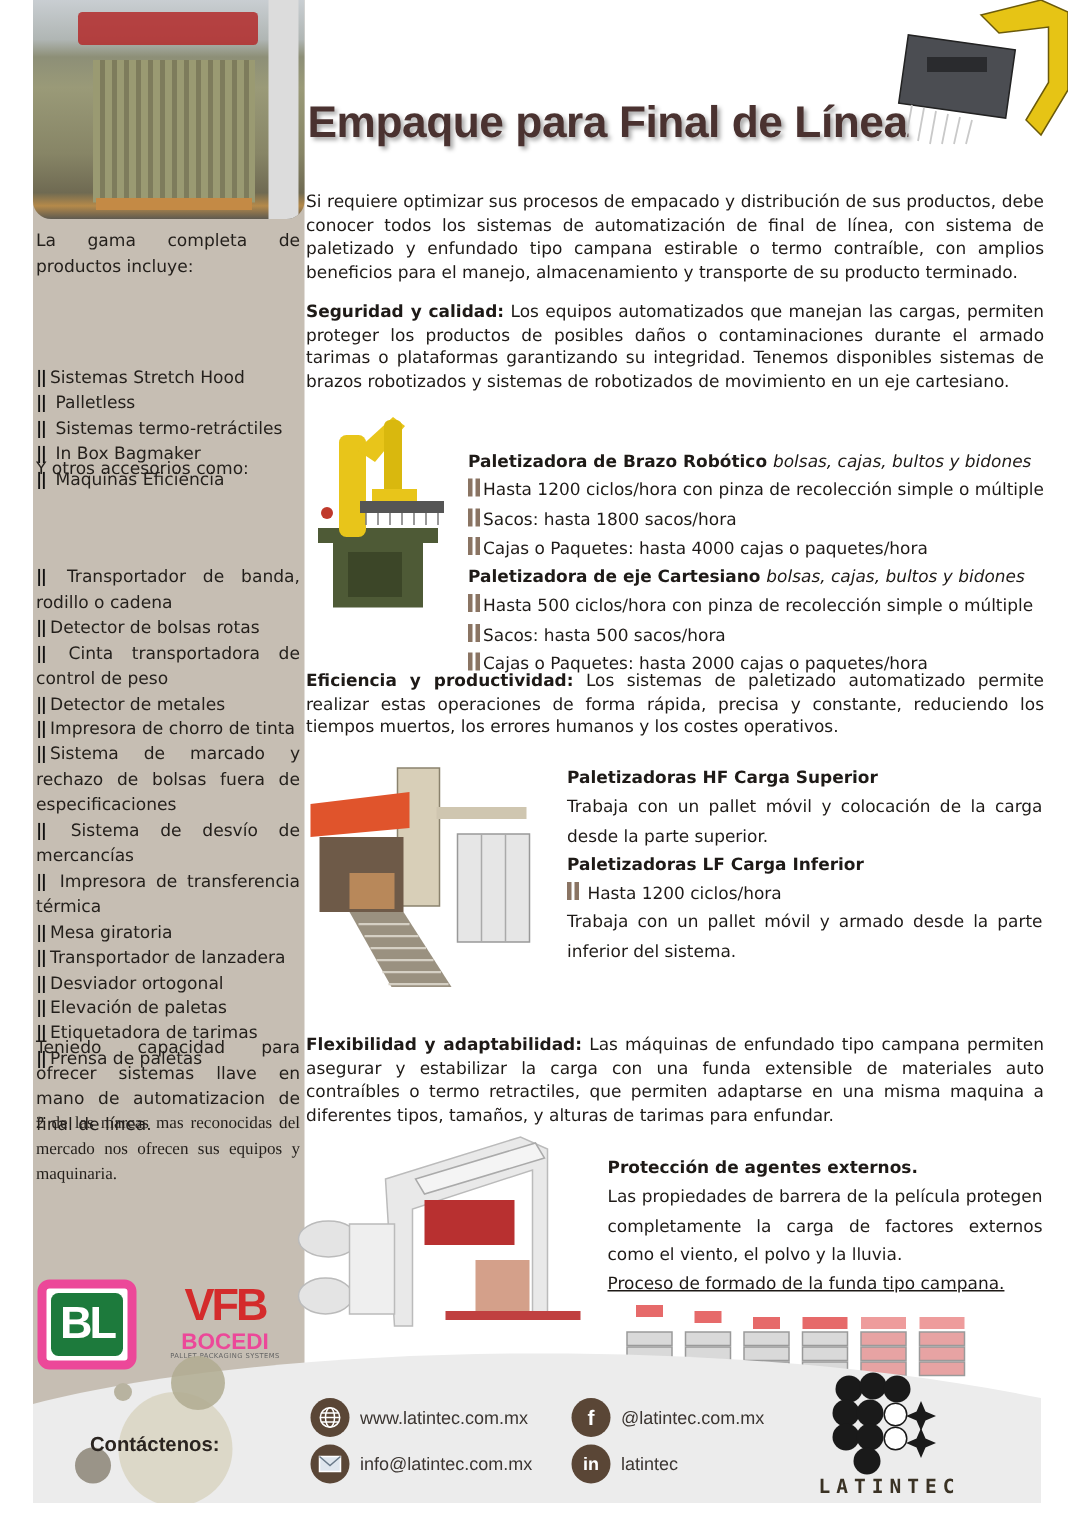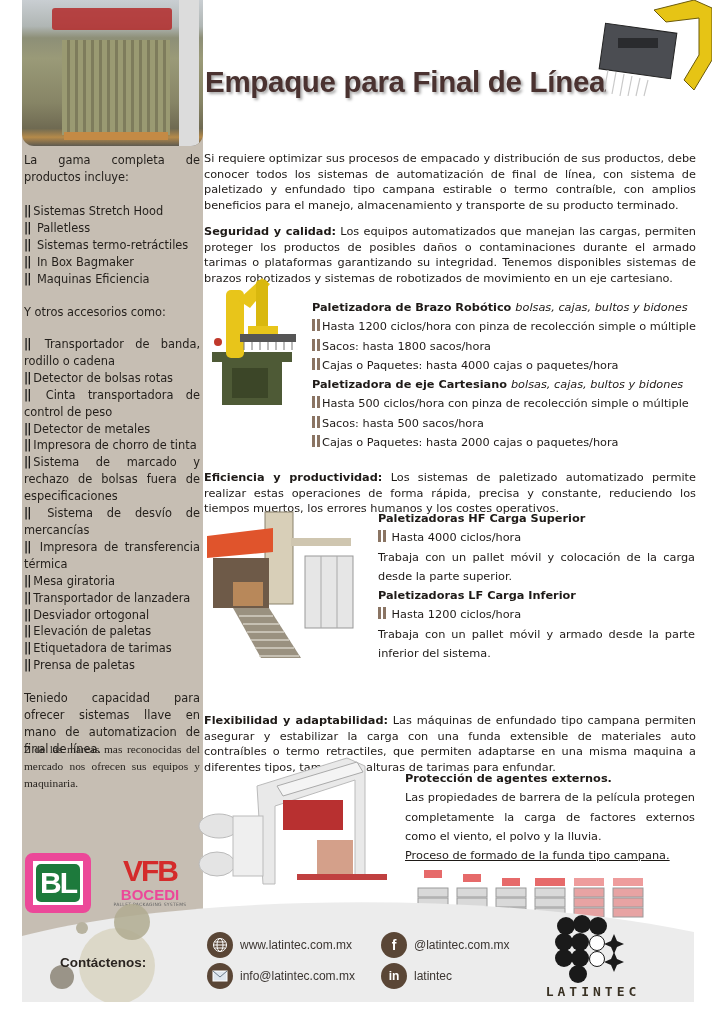--- a/index.html
+++ b/index.html
@@ -9,51 +9,51 @@
   .sidebar { position: absolute; left: 22px; top: 0; width: 181px; height: 1000px; background: #c6beb3; }
   .photo { position: absolute; left: 22px; top: 0; width: 181px; height: 146px; border-radius: 0 0 12px 12px;
     background: linear-gradient(180deg,#c9ced2 0%,#b0b6b4 18%,#8d8f77 26%,#9a9a78 40%,#878566 70%,#6f6a52 88%,#b58a4a 94%,#5e5a50 100%); overflow: hidden; }
   .photo .crane { position:absolute; left:30px; top:8px; width:120px; height:22px; background:#b32a2a; border-radius:3px; opacity:.85; }
   .photo .stack { position:absolute; left:40px; top:40px; width:108px; height:95px;
     background: repeating-linear-gradient(90deg,#9a9a72 0 5px,#7e7c5c 5px 8px); }
   .photo .pallet { position:absolute; left:42px; top:132px; width:104px; height:8px; background:#c48a45; }
   .photo .pillar { position:absolute; right:4px; top:0; width:20px; height:146px; background:#dcdcdc; }
 
   .side-text { position: absolute; left: 24px; width: 176px; font-size: 11.4px; line-height: 16.9px; color: #231f1b; text-align: justify; }
-  .side-list { list-style: none; }
+  .side-list { list-style: none; margin-top: 40px; }
   .side-list li { text-align: justify; }
   .bar { font-weight: bold; color: #111; letter-spacing: -1px; margin-right: 3px; }
 
   .title { position: absolute; left: 205px; top: 26px; width: 470px; font-family: "Liberation Sans", sans-serif; font-weight: bold;
     font-size: 29.5px; line-height: 37px; color: #4a3230; text-shadow: 2px 2px 3px rgba(0,0,0,.35); letter-spacing: -0.3px; }
 
   .robot-top { position: absolute; right: 0; top: 0; width: 118px; height: 100px; }
 
-  .para { position: absolute; left: 204px; width: 492px; font-size: 11.3px; line-height: 15.5px; text-align: justify; color: #1e1a17; margin-top: 24px; }
+  .para { position: absolute; left: 204px; width: 492px; font-size: 11.3px; line-height: 15.5px; text-align: justify; color: #1e1a17; }
   .para b { font-weight: bold; }
 
   .spec { position: absolute; font-size: 11.3px; line-height: 19.3px; color: #1e1a17; }
   .spec .head { font-weight: bold; }
   .spec .head i { font-weight: normal; font-style: italic; }
   .vbar { display: inline-block; width: 3px; height: 12px; background: #8a7463; margin-right: 2px; vertical-align: -1px; }
 
   .img-robot { position: absolute; left: 204px; top: 270px; width: 95px; height: 136px; }
   .img-hf { position: absolute; left: 203px; top: 508px; width: 160px; height: 152px; }
   .img-hood { position: absolute; left: 197px; top: 756px; width: 200px; height: 142px; }
 
   .link-u { text-decoration: underline; }
 
   .process { position: absolute; left: 412px; top: 864px; width: 240px; height: 56px; }
 
   .footer-wave { position: absolute; left: 22px; top: 892px; width: 672px; height: 110px; }
   .contact-label { position: absolute; left: 60px; top: 955px; font-family: "Liberation Sans", sans-serif; font-weight: bold; font-size: 13.5px; color: #2a2420; }
   .c-item { position: absolute; display: flex; align-items: center; font-family: "Liberation Sans", sans-serif; font-size: 12px; color: #3b3531; }
   .c-icon { width: 26px; height: 26px; border-radius: 50%; background: #5a4636; color: #fff; display: flex; align-items: center; justify-content: center; margin-right: 7px; font-weight: bold; font-size: 14px; }
 
-  .logo-bl { position: absolute; left: 25px; top: 853px; width: 66px; height: 60px; border: 8px solid #ec4899; border-radius: 8px; background: #fff; padding: 3px; }
+  .logo-bl { position: absolute; left: 25px; top: 853px; width: 66px; height: 60px; border: 6px solid #ec4899; border-radius: 8px; background: #fff; padding: 3px; }
   .logo-bl .inner { width: 100%; height: 100%; background: #1d7a3c; border-radius: 5px; color: #fff; font-family: "Liberation Sans", sans-serif; font-weight: bold; font-size: 30px; display:flex; align-items:center; justify-content:center; letter-spacing:-2px; }
   .logo-vfb { position: absolute; left: 105px; top: 855px; width: 90px; height: 60px; text-align: center; }
   .logo-vfb .mark { font-family: "Liberation Sans", sans-serif; font-weight: bold; font-size: 30px; color: #d42b2b; line-height: 32px; letter-spacing: -2px; }
   .logo-vfb .name { font-family: "Liberation Sans", sans-serif; font-weight: bold; font-size: 15px; color: #ec4899; line-height: 15px; }
   .logo-vfb .tag { font-size: 4.5px; color: #666; letter-spacing: .3px; }
 
   .latintec { position: absolute; left: 518px; top: 912px; width: 150px; height: 90px; }
   .latintec .word { position: absolute; left: 0; top: 72px; width: 150px; text-align: center; font-family: "DejaVu Sans Mono", monospace; font-size: 13px; letter-spacing: 4px; color: #3a3224; font-weight: bold; }
 </style>
 </head>
@@ -179,21 +179,20 @@
       <line x1="40" y1="116" x2="76" y2="116"></line>
       <line x1="44" y1="124" x2="81" y2="124"></line>
     <line x1="48" y1="132" x2="86" y2="132"></line>
       <line x1="52" y1="140" x2="91" y2="140"></line>
       <line x1="56" y1="148" x2="96" y2="148"></line>
   </g>
 </svg>
 
 <div class="spec" style="left:378px; top:509px;">
   <div class="head">Paletizadoras HF Carga Superior</div>
-  <div><span class="vbar"></span><span class="vbar"></span> <span>Hasta 4000 ciclos/hora</span></div>
   <div style="width:317px; text-align:justify;">Trabaja con un pallet móvil y colocación de la carga desde la parte superior.</div>
   <div class="head">Paletizadoras LF Carga Inferior</div>
   <div><span class="vbar"></span><span class="vbar"></span> <span>Hasta 1200 ciclos/hora</span></div>
   <div style="width:317px; text-align:justify;">Trabaja con un pallet móvil y armado desde la parte inferior del sistema.</div>
 </div>
 
 <p class="para" style="top:689px;"><b>Flexibilidad y adaptabilidad:</b><span> Las máquinas de enfundado tipo campana permiten asegurar y estabilizar la carga con una funda extensible de materiales auto contraíbles o termo retractiles, que permiten adaptarse en una misma maquina a diferentes tipos, tamaños, y alturas de tarimas para enfundar.</span></p>
 
 <svg class="img-hood" viewBox="0 0 200 142">
   <path d="M60 30 L150 2 L168 10 L168 120 L158 120 L158 24 L78 50 L78 128 L66 128 Z" fill="#e9e9e9" stroke="#bbb"></path>

